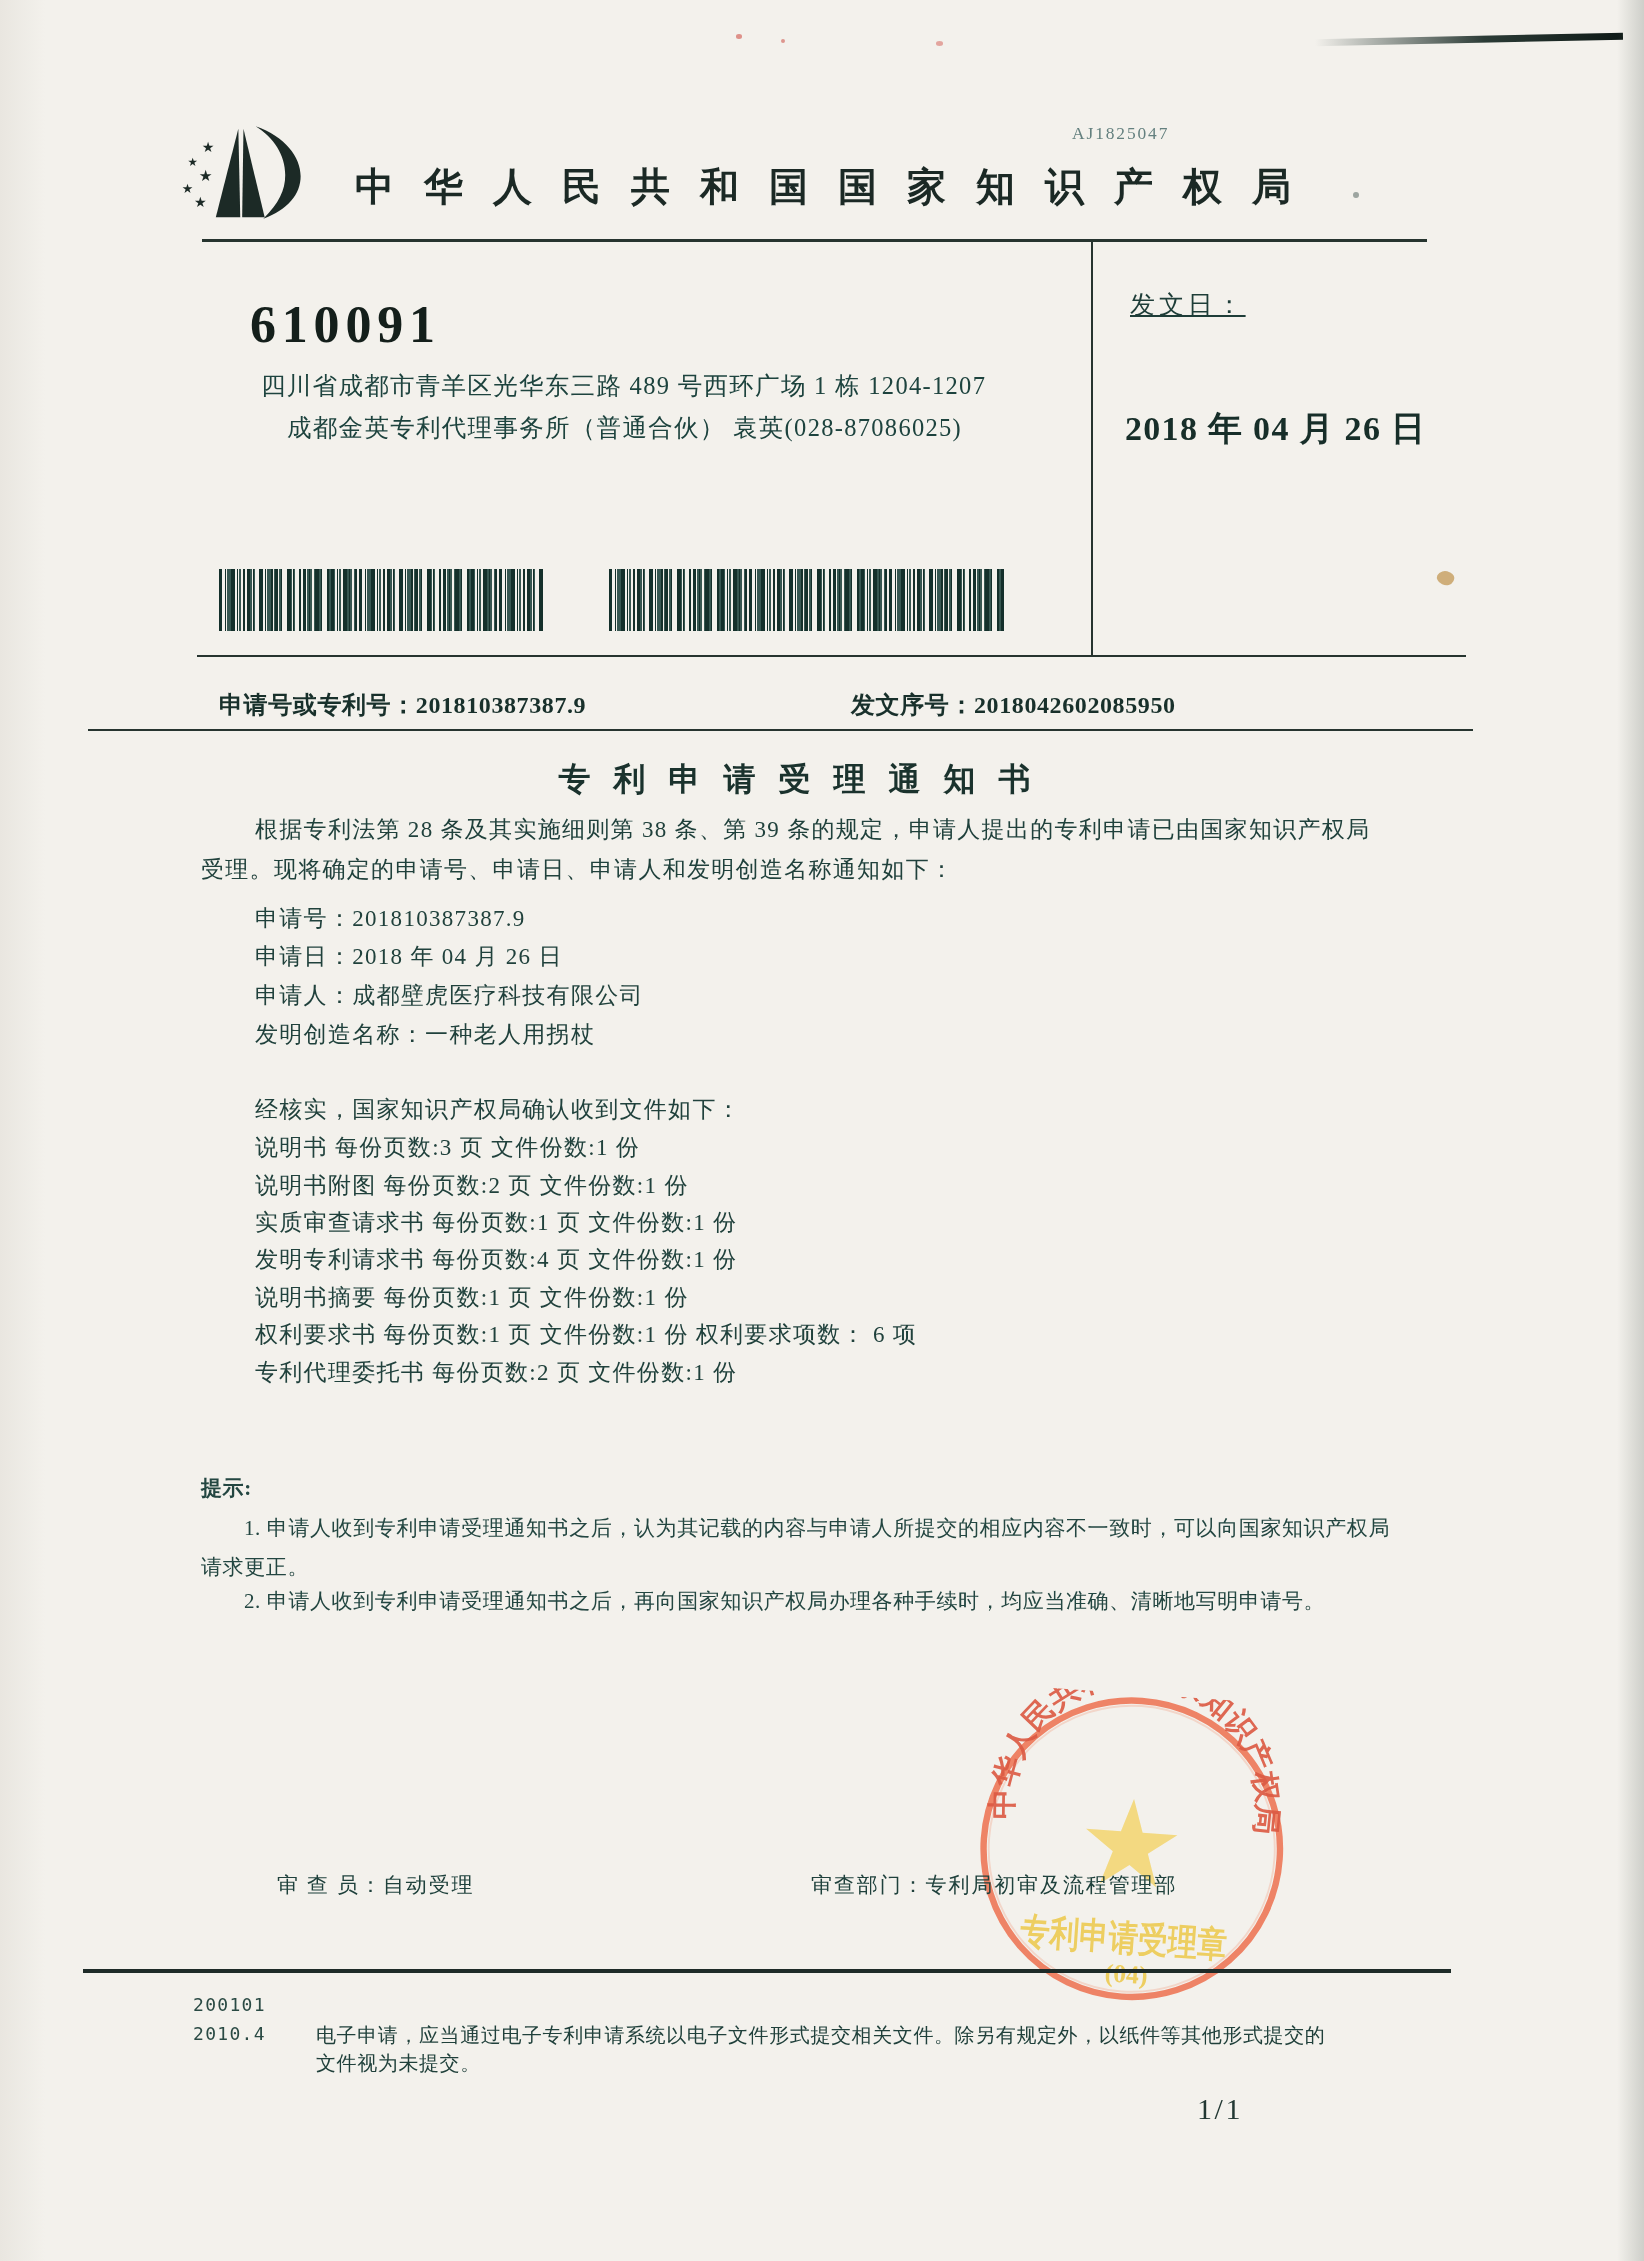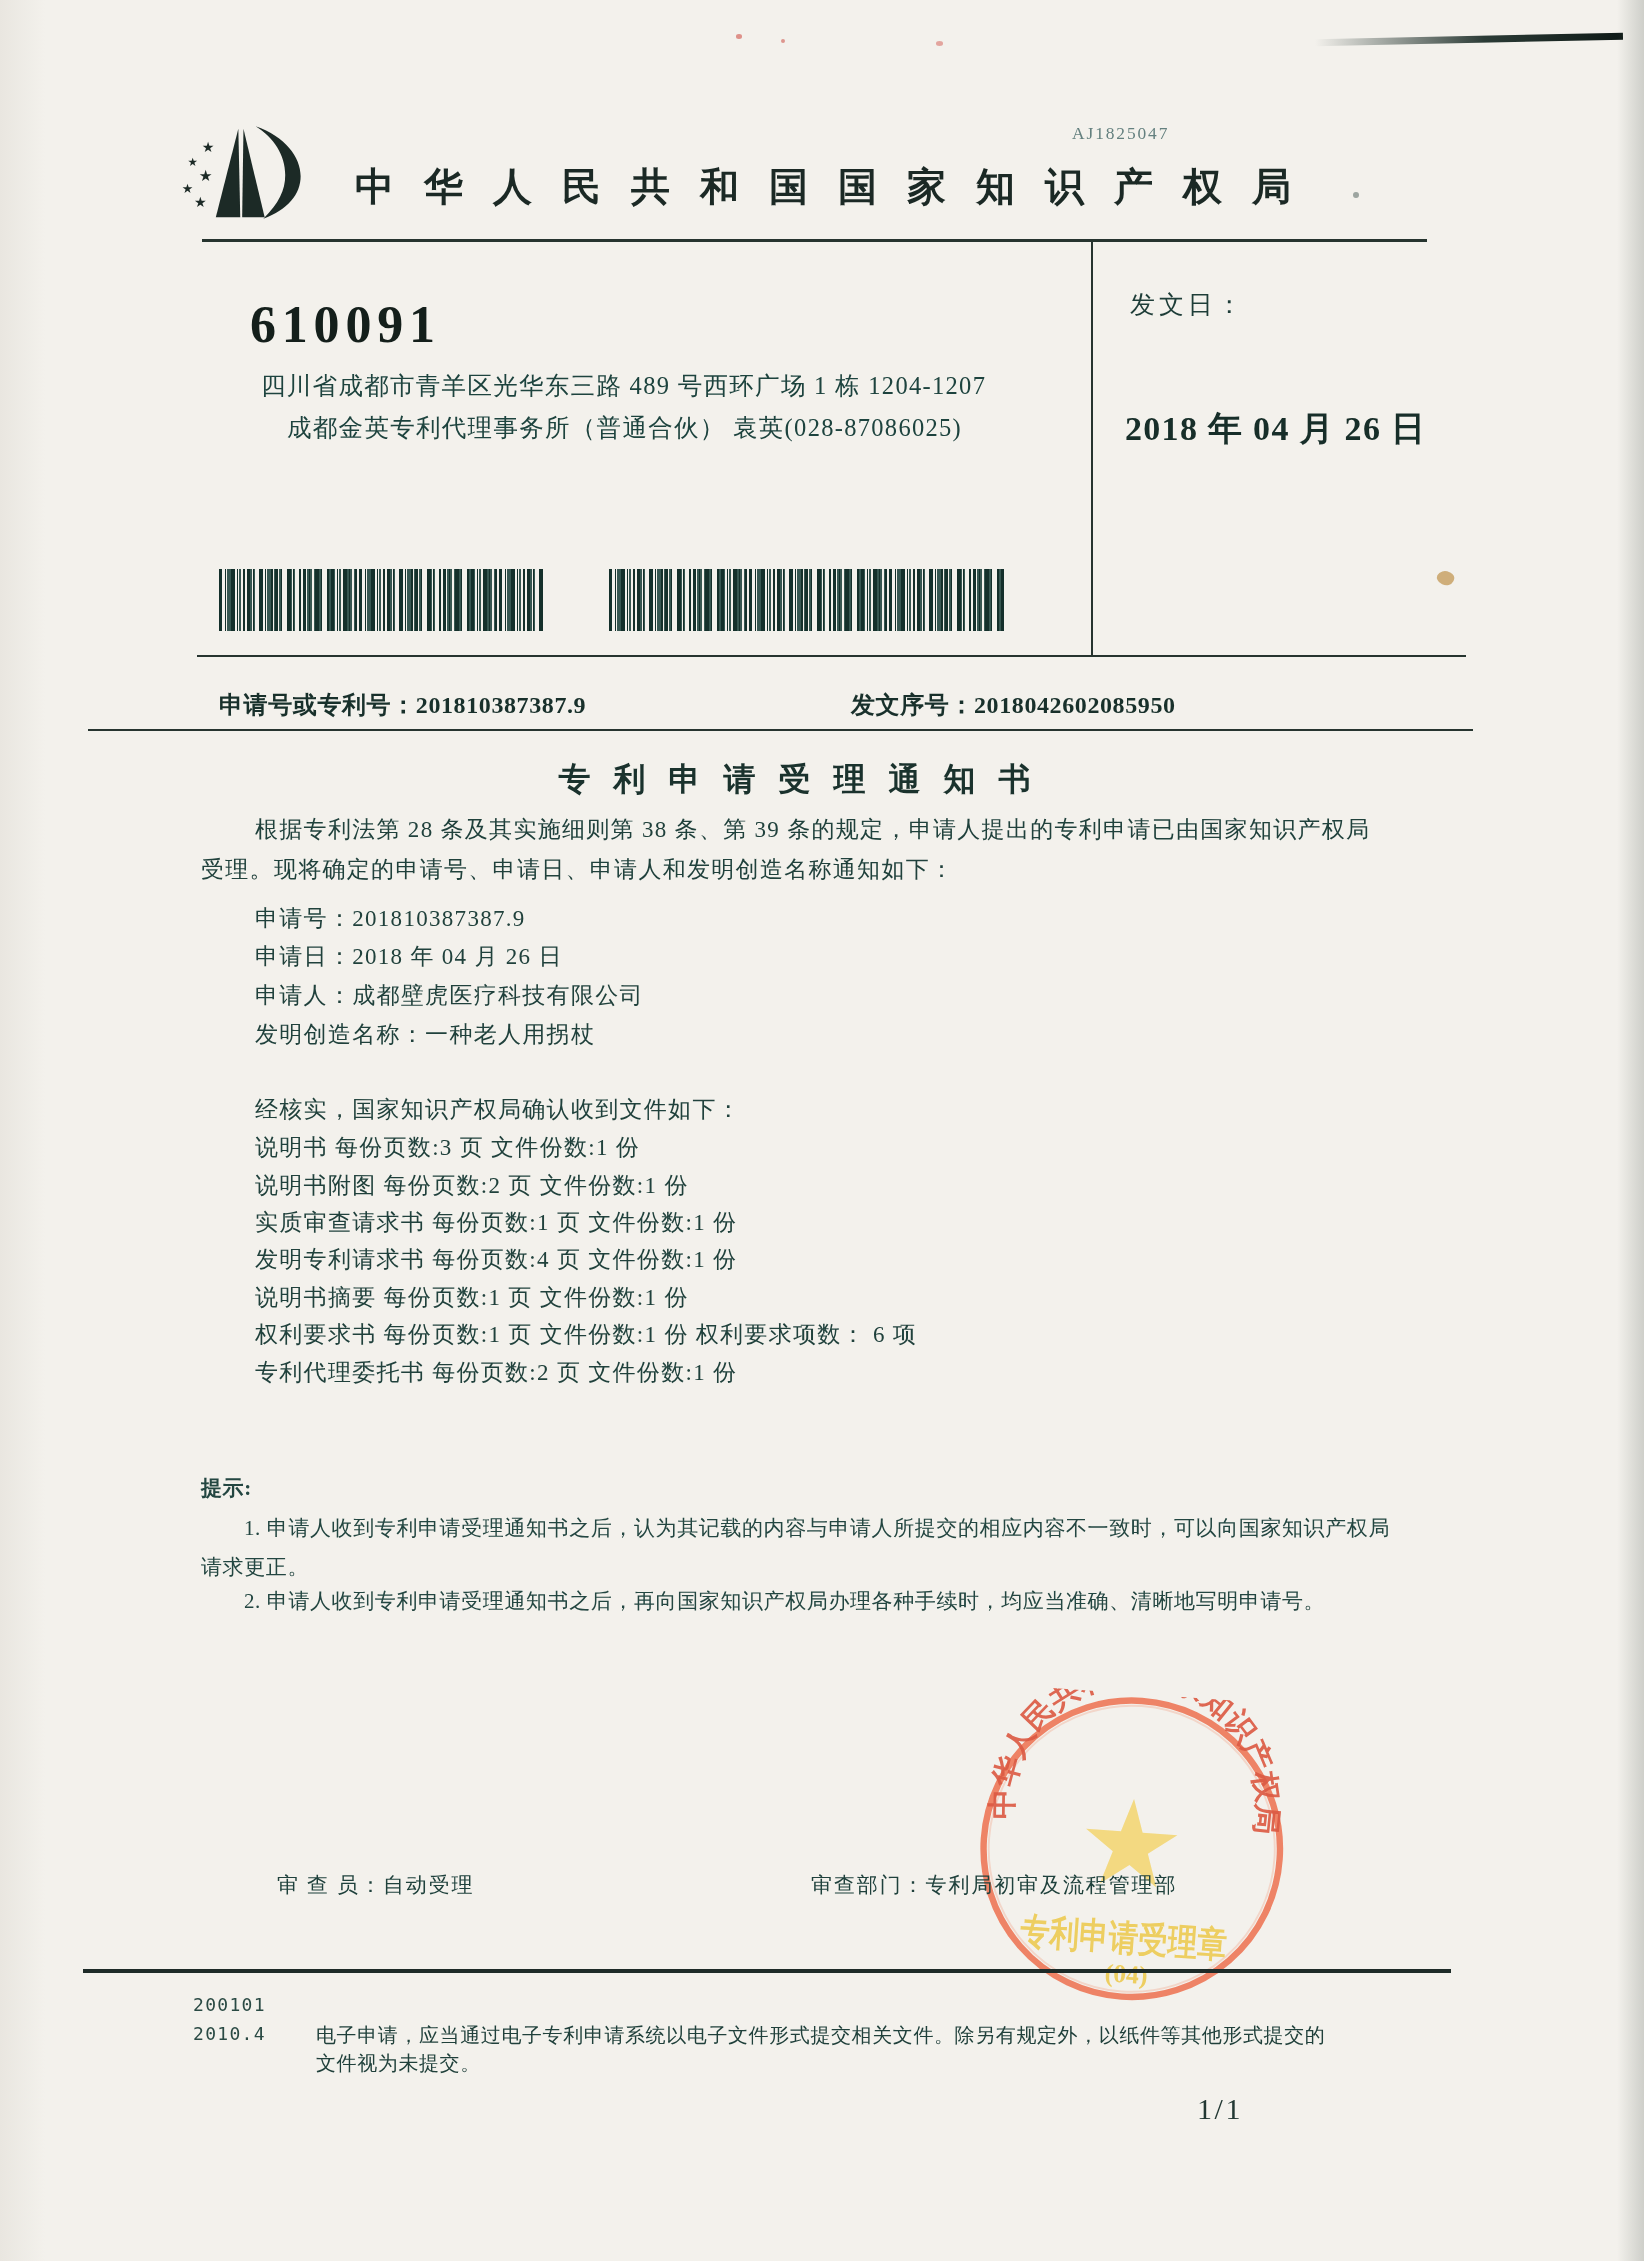--- a/index.html
+++ b/index.html
@@ -89,21 +89,21 @@
 
   <div class="abs t-office" style="left:322px;top:160px;width:1032px;text-align:center;">中华人民共和国国家知识产权局</div>
 
   <div class="hline" style="left:202px;top:239px;width:1225px;height:2.6px;"></div>
   <div class="vline" style="left:1091px;top:239px;width:1.9px;height:418px;"></div>
 
   <div class="abs t-postal" style="left:250px;top:295px;">610091</div>
   <div class="abs t-addr" style="left:261px;top:369px;">四川省成都市青羊区光华东三路 489 号西环广场 1 栋 1204-1207</div>
   <div class="abs t-addr" style="left:287px;top:411px;text-align:center;">成都金英专利代理事务所（普通合伙）  袁英(028-87086025)</div>
 
-  <div class="abs t-displabel" style="left:1130px;top:288px;">发文日：</div>
+  <div class="abs t-displabel" style="left:1130px;top:288px;text-decoration:underline;">发文日：</div>
   <div class="abs t-date" style="left:1125px;top:406px;">2018 年 04 月 26 日</div>
 
   <div class="barcode" style="left:219px;top:569px;width:326px;"></div>
   <div class="barcode" style="left:609px;top:569px;width:395px;"></div>
 
   <div class="hline" style="left:197px;top:655px;width:1269px;height:1.9px;"></div>
 
   <div class="abs t-ref" style="left:219px;top:689px;">
     <span>申请号或专利号：</span><span>201810387387.9</span>
   </div>

